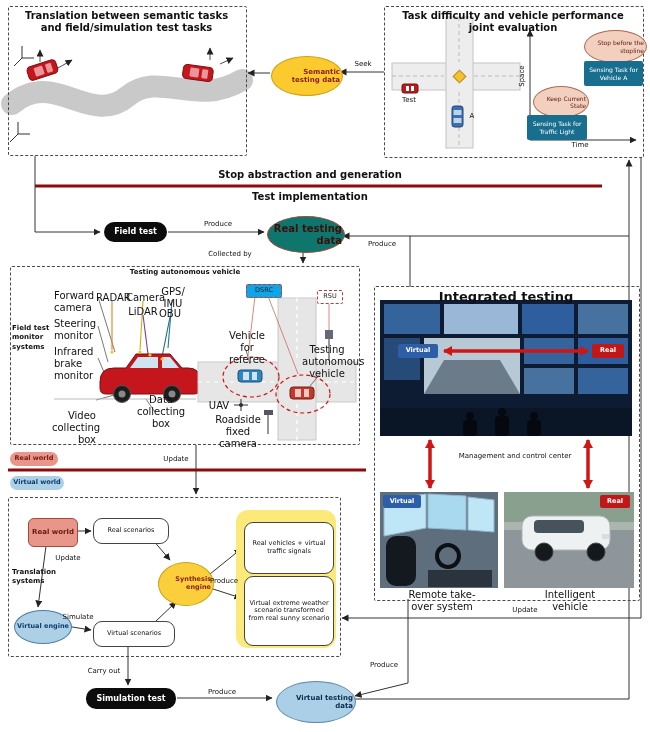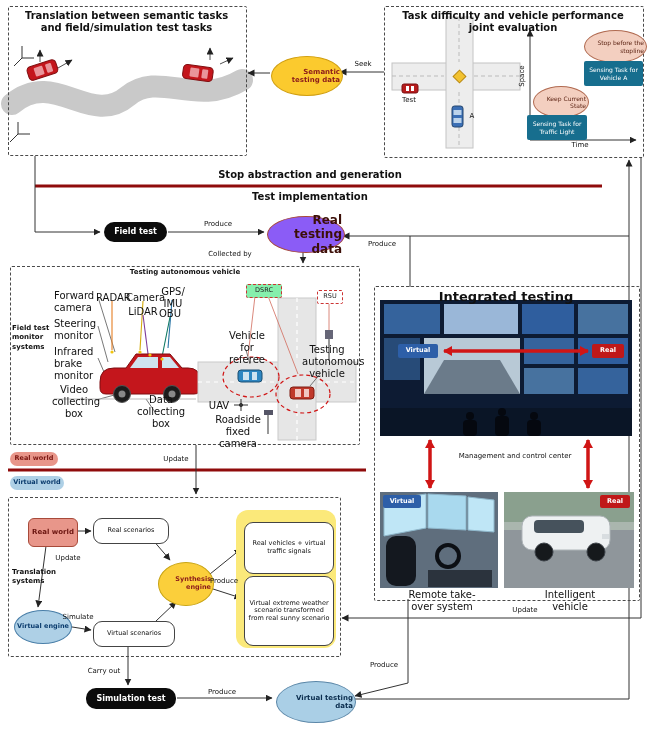--- a/index.html
+++ b/index.html
@@ -247,37 +247,37 @@
 <div class="a oval pinkoval" style="left:584px;top:30px;width:57px;height:27px">Stop before the stopline</div>
 <div class="a teal" style="left:584px;top:61px;width:57px;height:23px">Sensing Task for Vehicle A</div>
 <div class="a oval pinkoval" style="left:533px;top:86px;width:50px;height:26px">Keep Current State</div>
 <div class="a teal" style="left:527px;top:115px;width:58px;height:23px">Sensing Task for Traffic Light</div>
 
 <div class="a ttl" style="left:170px;top:169px;width:280px">Stop abstraction and generation</div>
 <div class="a ttl" style="left:170px;top:191px;width:280px">Test implementation</div>
 
 <div class="a pill" style="left:104px;top:222px;width:63px;height:20px">Field test</div>
 <div class="a lb" style="left:196px;top:220px;width:44px">Produce</div>
-<div class="a oval" style="left:267px;top:216px;width:72px;height:31px;background:#8b5cf6;border:1px solid #a84a3a;color:#3c0f08;font-size:12px">Real testing data</div>
+<div class="a oval" style="left:267px;top:216px;width:72px;height:31px;background:#0f766e;border:1px solid #a84a3a;color:#3c0f08;font-size:10px">Real testing data</div>
 <div class="a lb" style="left:200px;top:250px;width:60px">Collected by</div>
 <div class="a lb" style="left:362px;top:240px;width:40px">Produce</div>
 
 <div class="a ttl" style="left:95px;top:268px;width:180px;font-size:7px">Testing autonomous vehicle</div>
 <div class="a sidelabel" style="left:12px;top:324px;width:40px">Field test monitor systems</div>
 <div class="a lbs" style="left:54px;top:290px;width:44px;text-align:left">Forward camera</div>
 <div class="a lbs" style="left:54px;top:318px;width:44px;text-align:left">Steering monitor</div>
 <div class="a lbs" style="left:54px;top:346px;width:44px;text-align:left">Infrared brake monitor</div>
-<div class="a lbs" style="left:52px;top:384px;width:44px;text-align:center">Video collecting box</div>
+<div class="a lbs" style="left:52px;top:410px;width:44px;text-align:right">Video collecting box</div>
 <div class="a lbs" style="left:96px;top:292px;width:32px">RADAR</div>
 <div class="a lbs" style="left:126px;top:292px;width:34px">Camera</div>
 <div class="a lbs" style="left:160px;top:286px;width:26px">GPS/ IMU</div>
 <div class="a lbs" style="left:126px;top:306px;width:34px">LiDAR</div>
 <div class="a lbs" style="left:158px;top:308px;width:24px">OBU</div>
 <div class="a lbs" style="left:134px;top:394px;width:54px">Data collecting box</div>
-<div class="a chip" style="left:246px;top:284px;width:34px;height:12px;border:1px dashed #cc3333;background:#86efac;color:#222;font-weight:normal">DSRC</div>
+<div class="a chip" style="left:246px;top:284px;width:34px;height:12px;border:1px dashed #cc3333;background:#0ea5e9;color:#222;font-weight:normal">DSRC</div>
 <div class="a chip" style="left:317px;top:290px;width:24px;height:12px;border:1px dashed #cc3333;background:#fff;color:#222;font-weight:normal">RSU</div>
 <div class="a lbs" style="left:224px;top:330px;width:46px">Vehicle for referee</div>
 <div class="a lbs" style="left:302px;top:344px;width:50px">Testing autonomous vehicle</div>
 <div class="a lbs" style="left:206px;top:400px;width:26px">UAV</div>
 <div class="a lbs" style="left:212px;top:414px;width:52px">Roadside fixed camera</div>
 
 <div class="a ttl" style="left:424px;top:289px;width:164px;font-size:13px">Integrated testing</div>
 <div class="a chip" style="left:398px;top:344px;width:40px;height:14px;background:#2d5fa8;color:#fff">Virtual</div>
 <div class="a chip" style="left:592px;top:344px;width:32px;height:14px;background:#c01818;color:#fff">Real</div>
 <div class="a lb" style="left:440px;top:452px;width:150px">Management and control center</div>

